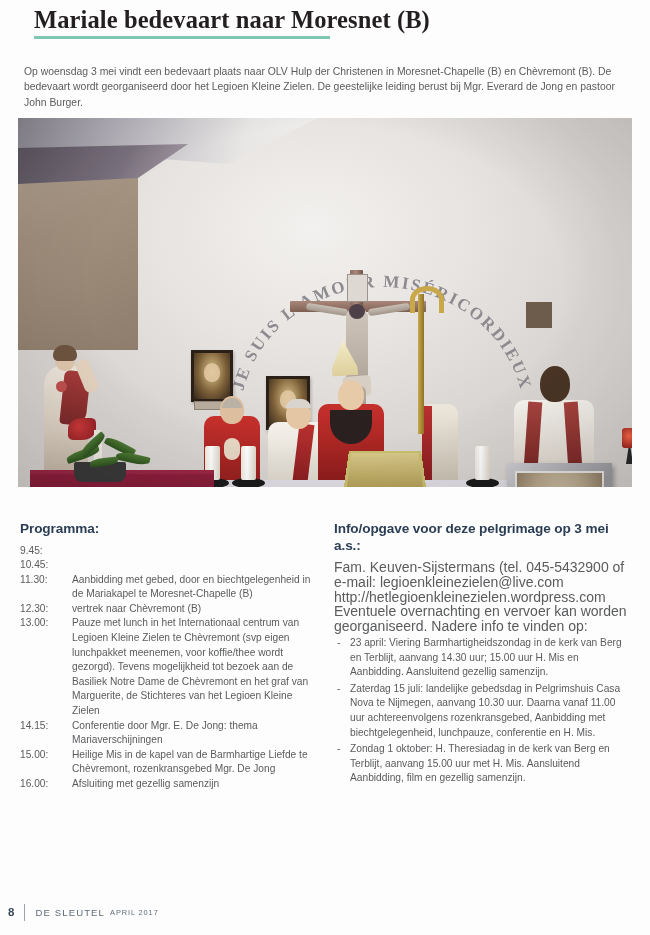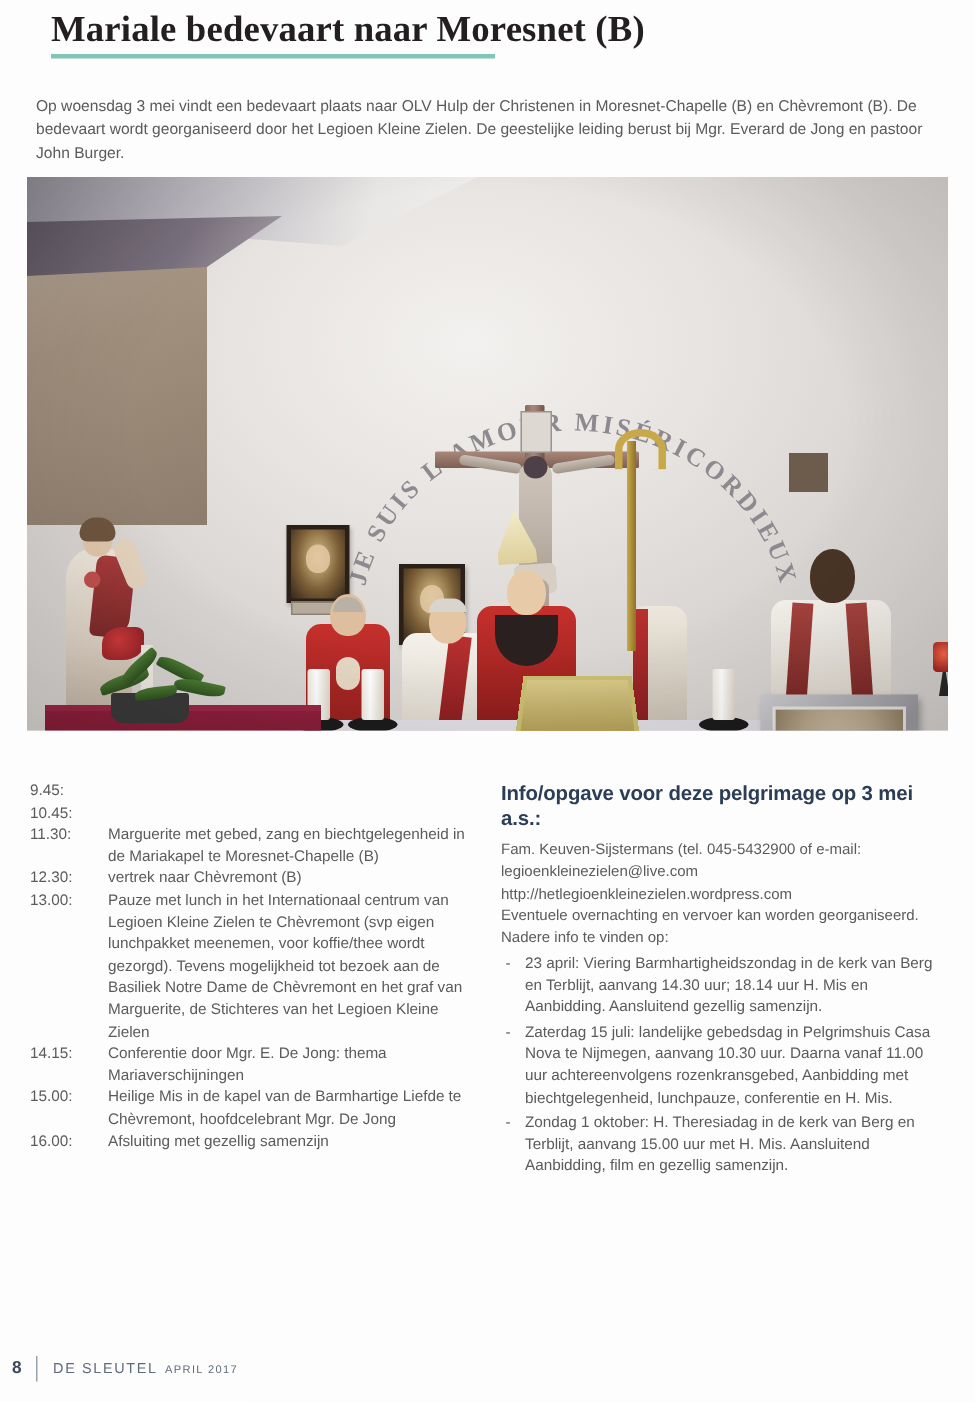--- a/index.html
+++ b/index.html
@@ -429,21 +429,21 @@
     color: #5a5b5d;
     margin-bottom: 0;
   }
   .prog-time {
     width: 52px;
     flex: 0 0 52px;
   }
   .prog-desc { flex: 1 1 auto; }
 
   .rtext {
-    font-size: 10px;
+    font-size: 14px;
     line-height: 14.8px;
     color: #5a5b5d;
     margin: 0;
   }
   .rtext + .rtext { margin-top: 0; }
 
   .bullet-row {
     display: flex;
     font-size: 10.2px;
     line-height: 14.6px;
@@ -639,66 +639,67 @@
 
       <div class="wall-lamp"></div>
       <div class="wall-lamp-stem"></div>
 
       <div class="vignette"></div>
     </div>
   </div>
 
 
   <div class="col-left">
+    <h2 class="section-head">Programma:</h2>
     <div id="programma-list">
         <div class="prog-row">
           <div class="prog-time">9.45:</div>
         </div>
         <div class="prog-row">
           <div class="prog-time">10.45:</div>
         </div>
         <div class="prog-row">
           <div class="prog-time">11.30:</div>
-          <div class="prog-desc">Marguerite met gebed, zang en biechtgelegenheid in de Mariakapel te Moresnet-Chapelle (B)</div>
+          <div class="prog-desc">Aanbidding met gebed, door en biechtgelegenheid in de Mariakapel te Moresnet-Chapelle (B)</div>
         </div>
         <div class="prog-row">
           <div class="prog-time">12.30:</div>
           <div class="prog-desc">vertrek naar Chèvremont (B)</div>
         </div>
         <div class="prog-row">
           <div class="prog-time">13.00:</div>
           <div class="prog-desc">Pauze met lunch in het Internationaal centrum van Legioen Kleine Zielen te Chèvremont (svp eigen lunchpakket meenemen, voor koffie/thee wordt gezorgd). Tevens mogelijkheid tot bezoek aan de Basiliek Notre Dame de Chèvremont en het graf van Marguerite, de Stichteres van het Legioen Kleine Zielen</div>
         </div>
         <div class="prog-row">
           <div class="prog-time">14.15:</div>
           <div class="prog-desc">Conferentie door Mgr. E. De Jong: thema Mariaverschijningen</div>
         </div>
         <div class="prog-row">
           <div class="prog-time">15.00:</div>
-          <div class="prog-desc">Heilige Mis in de kapel van de Barmhartige Liefde te Chèvremont, hoofdcelebrant Mgr. De Jong</div>
+          <div class="prog-desc">Heilige Mis in de kapel van de Barmhartige Liefde te Chèvremont, rozenkransgebed Mgr. De Jong</div>
         </div>
         <div class="prog-row">
           <div class="prog-time">16.00:</div>
           <div class="prog-desc">Afsluiting met gezellig samenzijn</div>
         </div>
       </div>
   </div>
 
   <div class="col-right">
     <h2 class="section-head">Info/opgave voor deze pelgrimage op 3 mei a.s.:</h2>
     <div id="info-body">
         <p class="rtext">Fam. Keuven-Sijstermans (tel. 045-5432900 of e-mail: legioenkleinezielen@live.com</p>
         <p class="rtext">http://hetlegioenkleinezielen.wordpress.com</p>
         <p class="rtext">Eventuele overnachting en vervoer kan worden georganiseerd. Nadere info te vinden op:</p>
       </div>
 
     <div id="overige-list">
         <div class="bullet-row">
           <div class="bullet-mark">-</div>
-          <div class="bullet-text">23 april: Viering Barmhartigheidszondag in de kerk van Berg en Terblijt, aanvang 14.30 uur; 18.14 uur H. Mis en Aanbidding. Aansluitend gezellig samenzijn.</div>
+          <div class="bullet-text">23 april: Viering Barmhartigheidszondag in de kerk van Berg en Terblijt, aanvang 14.30 uur; 15.00 uur H. Mis en Aanbidding. Aansluitend gezellig samenzijn.</div>
         </div>
         <div class="bullet-row">
           <div class="bullet-mark">-</div>
           <div class="bullet-text">Zaterdag 15 juli: landelijke gebedsdag in Pelgrimshuis Casa Nova te Nijmegen, aanvang 10.30 uur. Daarna vanaf 11.00 uur achtereenvolgens rozenkransgebed, Aanbidding met biechtgelegenheid, lunchpauze, conferentie en H. Mis.</div>
         </div>
         <div class="bullet-row">
           <div class="bullet-mark">-</div>
           <div class="bullet-text">Zondag 1 oktober: H. Theresiadag in de kerk van Berg en Terblijt, aanvang 15.00 uur met H. Mis. Aansluitend Aanbidding, film en gezellig samenzijn.</div>
         </div>
       </div>

